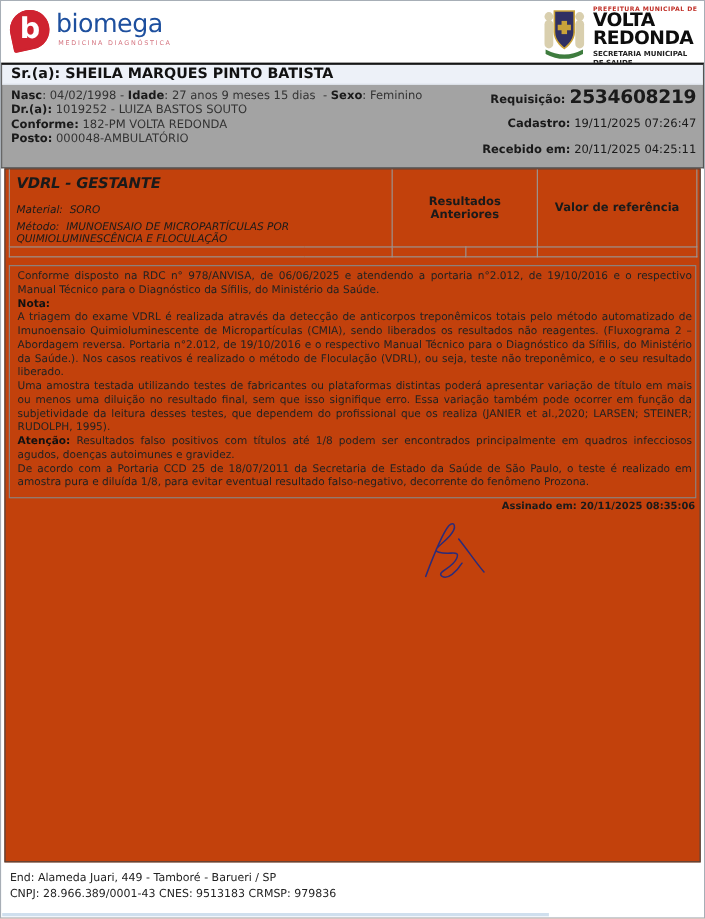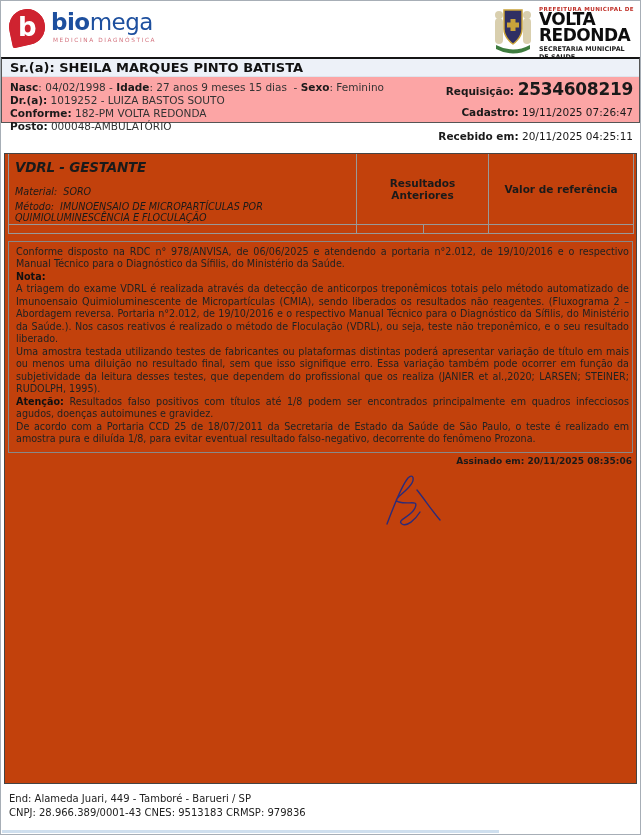--- a/index.html
+++ b/index.html
@@ -18,35 +18,35 @@
     border-radius:50% 50% 50% 6%; transform:rotate(-12deg);
     display:flex; align-items:center; justify-content:center;
     box-shadow:inset 0 0 0 2px #cf2330;
   }
   .logo-drop span {
     color:#fff; font-weight:bold; font-size:26px; line-height:1;
     transform:rotate(12deg); font-family:"DejaVu Sans", sans-serif;
   }
   .logo-text { margin-left:6px; margin-top:6px; }
   .logo-word { font-size:23px; line-height:1; color:#1d4f9e; letter-spacing:-0.5px; }
-  .logo-word .bold { font-weight:bold; }
+  .logo-word .bold { font-weight:normal; }
   .logo-tag { font-size:5.8px; color:#d4737f; letter-spacing:1.6px; margin-top:3px; margin-left:2px; }
 
   .crest-block { position:absolute; right:5px; top:2px; display:flex; align-items:flex-start; }
   .crest { margin-right:5px; margin-top:2px; }
   .pref-text { width:96px; }
   .pref-line1 { font-size:5.6px; font-weight:bold; color:#c03028; letter-spacing:0.4px; margin-top:3px; }
   .pref-city { font-size:17px; font-weight:bold; color:#0d0d0d; line-height:0.92; letter-spacing:-0.5px; }
   .pref-sec { font-size:6.4px; font-weight:bold; color:#222; line-height:1.25; margin-top:2px; }
 
   
   .patient-section {
-    position:absolute; top:56px; left:0; right:0; height:66px;
+    position:absolute; top:56px; left:0; right:0; height:96px;
     border-left:1px solid #555; border-right:1px solid #555;
-    border-bottom:1px solid #555; border-top:2px solid #151515; background:#fca5a5;
+    border-bottom:1px solid #555; border-top:2px solid #151515; background:#a3a3a3;
   }
   .patient-bar {
     background:#edf1f8; height:18px; display:flex; align-items:center;
     padding:0 8px; font-size:13px; font-weight:bold; color:#111;
     border-bottom:1px solid #dfe4ec;
   }
   .patient-info { position:absolute; left:8px; top:22px; font-size:10.5px; color:#333; }
   .pline { white-space:pre-wrap; line-height:13px; }
   .pline b { color:#1a1a1a; }
 

